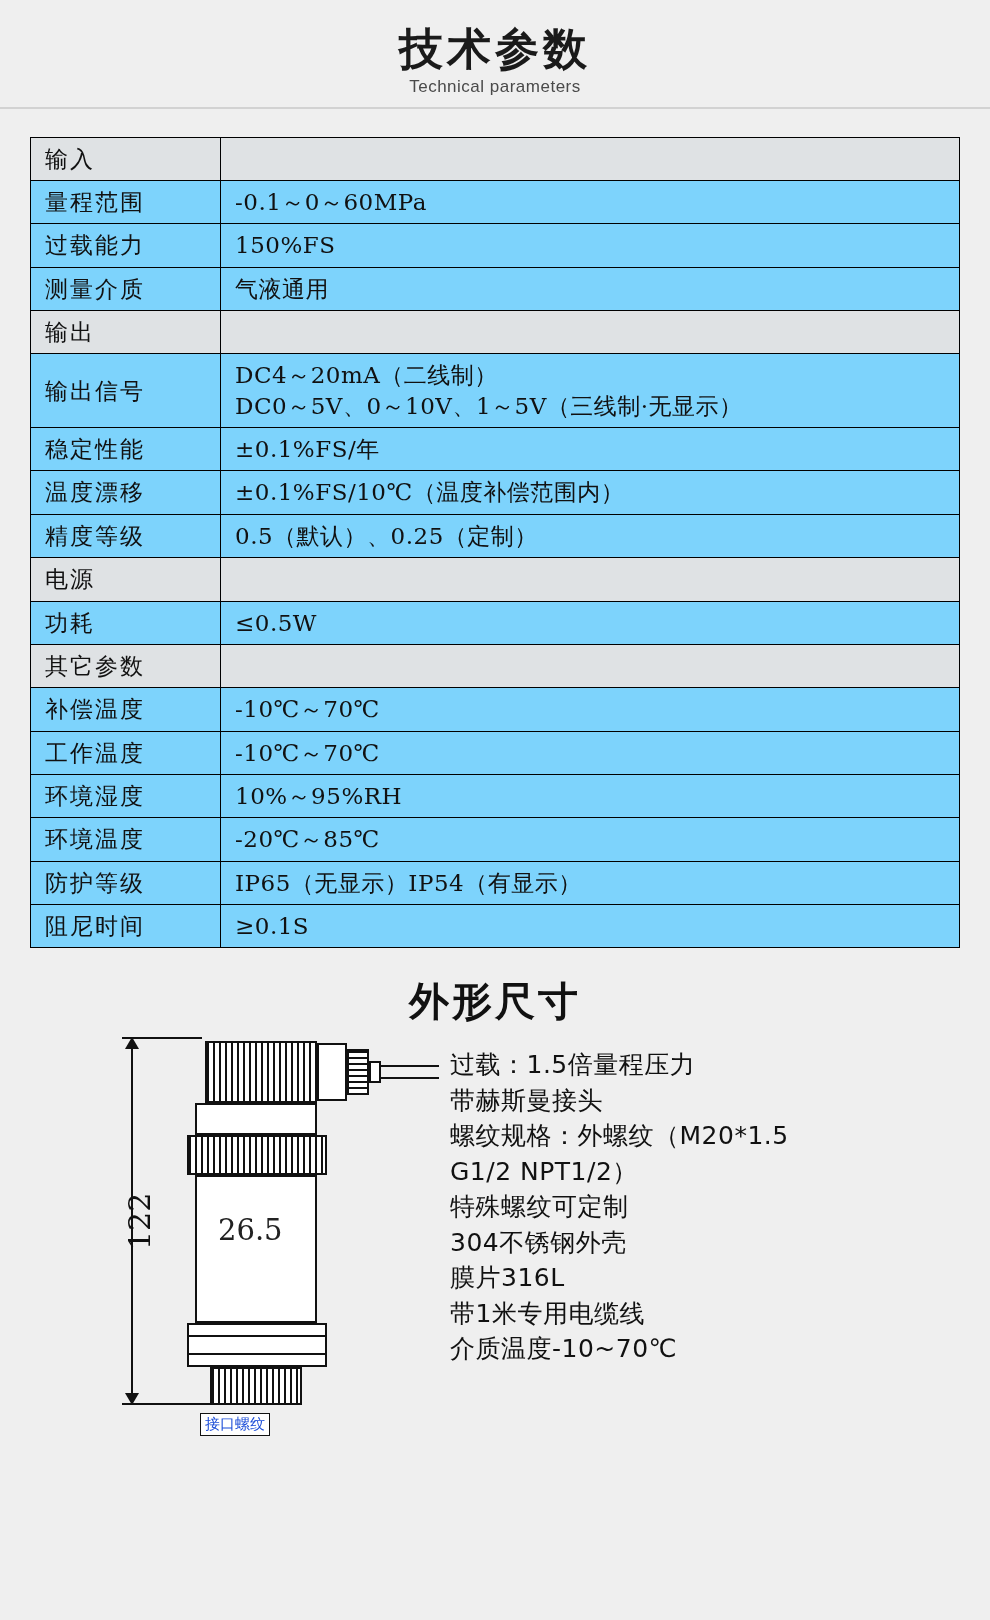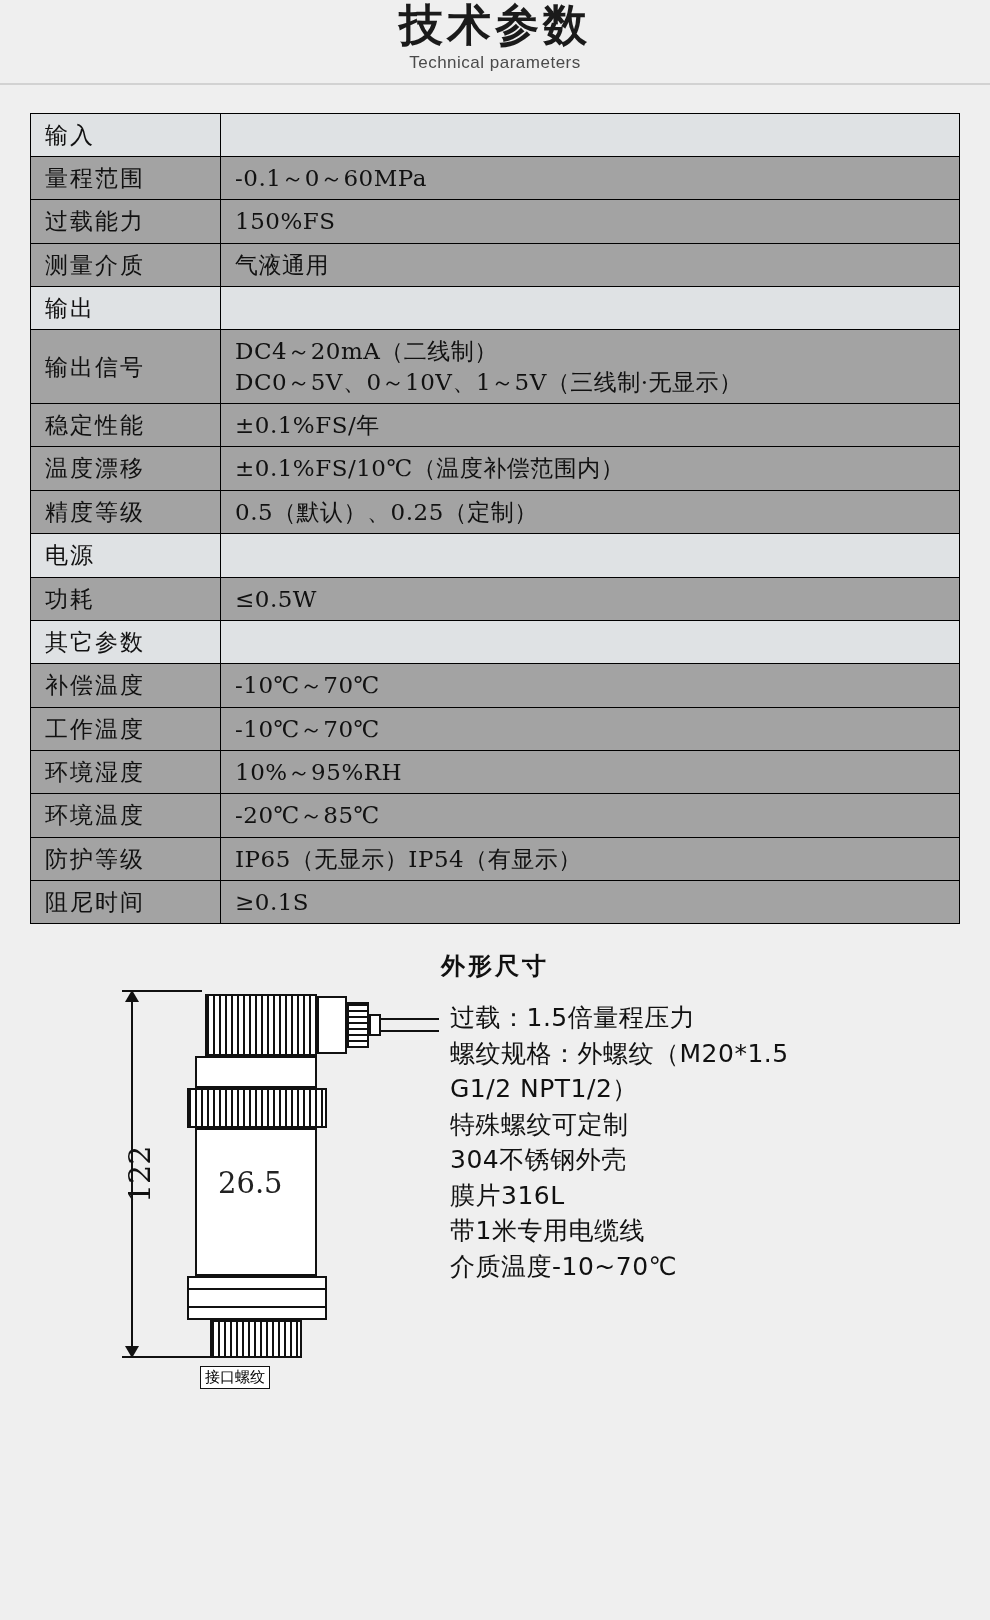--- a/index.html
+++ b/index.html
@@ -15,21 +15,21 @@
     position: relative;
   }
   .page {
     width: 990px;
     position: relative;
   }
 
   
   .header {
     text-align: center;
-    padding-top: 0;
+    padding-top: 24px;
     padding-bottom: 10px;
     background: #efefef;
   }
   .header-title {
     font-family: "DejaVu Sans", sans-serif;
     font-size: 44px;
     font-weight: bold;
     letter-spacing: 4px;
     color: #1a1a1a;
     line-height: 1.15;
@@ -58,21 +58,21 @@
     table-layout: fixed;
   }
   table.spec td {
     border: 1px solid #000;
     font-family: "DejaVu Serif", "Liberation Serif", serif;
     font-size: 23px;
     color: #111;
     padding: 6px 10px 6px 14px;
     line-height: 1.32;
     vertical-align: middle;
-    background: #a3a3a3;
+    background: #7dd3fc;
   }
   td.label {
     width: 165px;
     letter-spacing: 2px;
   }
   td.value {
     letter-spacing: 0.5px;
   }
   tr.section td {
     background: #dfe2e4;
@@ -86,21 +86,21 @@
   }
   .val-line {
     display: block;
     white-space: nowrap;
   }
 
   
   .dim-title {
     text-align: center;
     font-family: "DejaVu Sans", sans-serif;
-    font-size: 24px;
+    font-size: 40px;
     font-weight: bold;
     letter-spacing: 3px;
     margin-top: 26px;
     margin-bottom: 6px;
     color: #111;
   }
   .dim-body {
     display: flex;
     align-items: flex-start;
     padding-left: 30px;
@@ -179,21 +179,21 @@
     position: absolute;
     font-family: "DejaVu Serif", "Liberation Serif", serif;
     font-size: 29px;
     color: #222;
     white-space: nowrap;
   }
   .thread-label {
     position: absolute;
     font-family: "DejaVu Sans", sans-serif;
     font-size: 15px;
-    color: #000000;
+    color: #1d4ed8;
     white-space: nowrap;
     border: 1px solid #111;
     padding: 1px 4px;
     background: #fff;
   }
 </style>
 </head>
 <body>
 
 <div class="page">
@@ -343,20 +343,21 @@
       <div class="dr" style="left:157px; top:300px; width:140px; height:2px; background:#111;"></div>
       <div class="dr" style="left:157px; top:318px; width:140px; height:2px; background:#111;"></div>
 
       <div class="dr hatch-h" style="left:180px; top:332px; width:92px; height:38px;"></div>
 
       <div class="thread-label" style="left:170px; top:378px;">接口螺纹</div>
     </div>
 
     <div class="desc">
         <div class="desc-line">过载：1.5倍量程压力</div>
+        <div class="desc-line">带赫斯曼接头</div>
         <div class="desc-line">螺纹规格：外螺纹（M20*1.5</div>
         <div class="desc-line">G1/2  NPT1/2）</div>
         <div class="desc-line">特殊螺纹可定制</div>
         <div class="desc-line">304不锈钢外壳</div>
         <div class="desc-line">膜片316L</div>
         <div class="desc-line">带1米专用电缆线</div>
         <div class="desc-line">介质温度-10~70℃</div>
       </div>
   </div>
 

